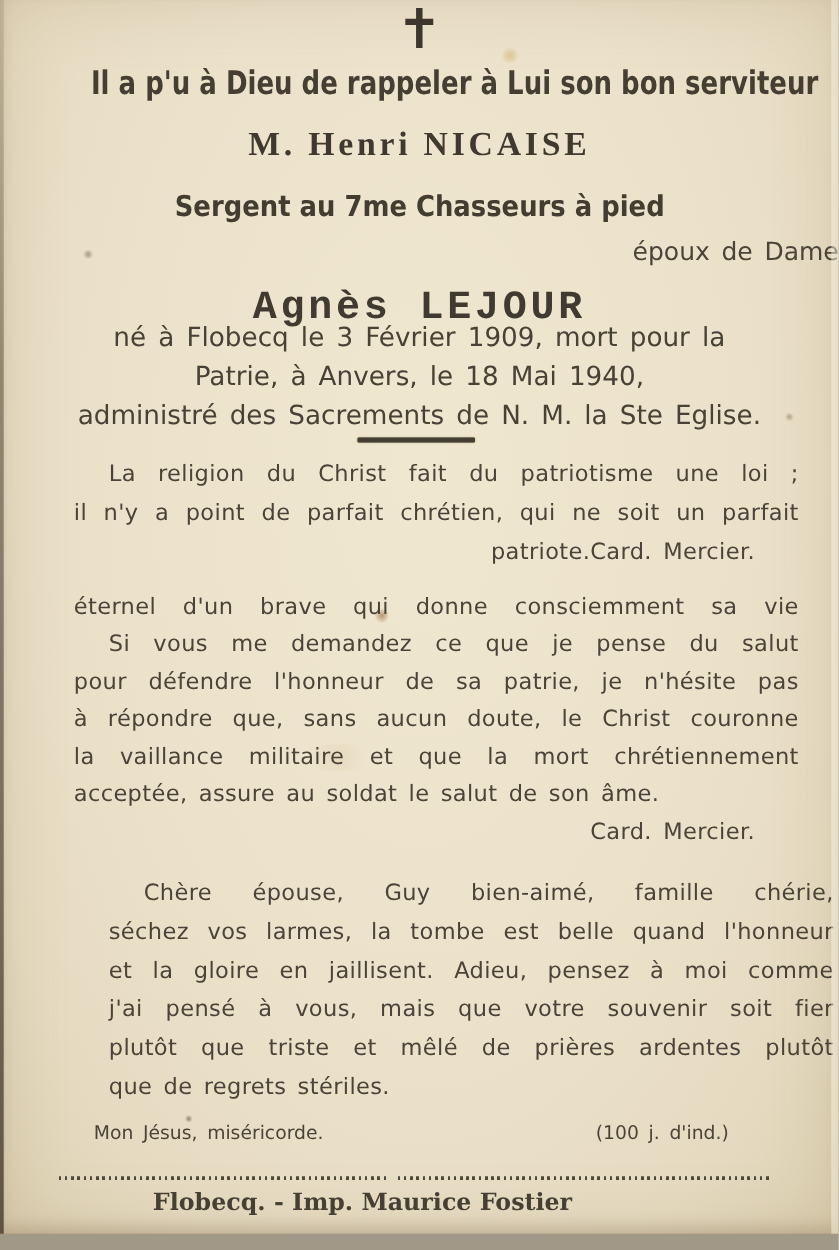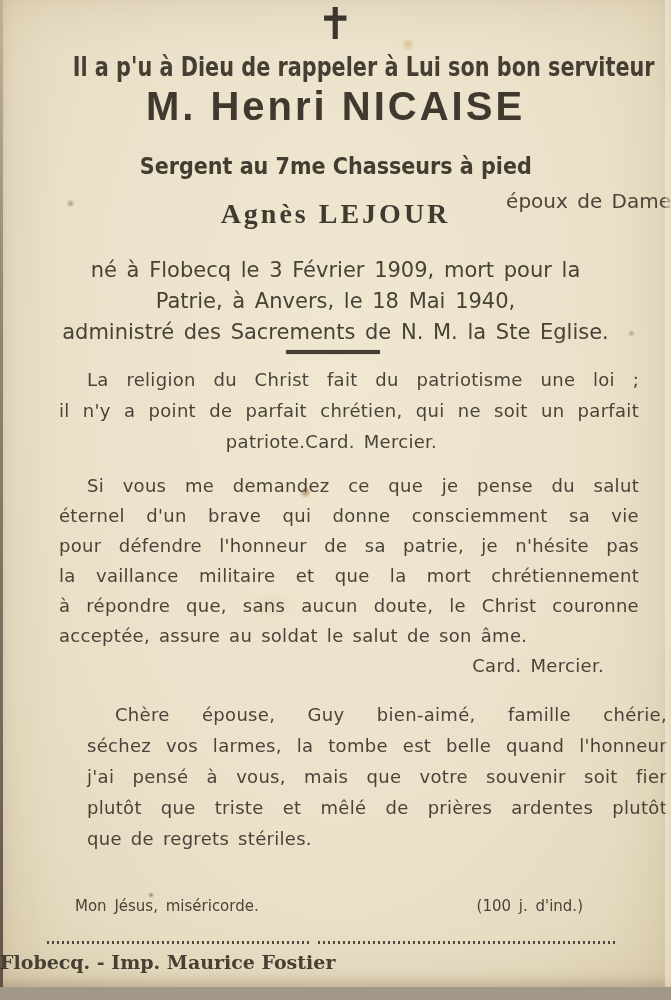--- a/index.html
+++ b/index.html
@@ -22,50 +22,50 @@
   .s5{left:628px;top:330px;width:7px;height:7px;background:radial-gradient(circle,rgba(120,90,55,0.45),rgba(120,90,55,0) 75%);}
   .s6{left:240px;top:595px;width:60px;height:22px;border-radius:50%;background:radial-gradient(circle,rgba(180,150,90,0.12),rgba(180,150,90,0) 70%);}
 
   .sec{position:absolute;left:0;width:671px;text-align:center;color:#443d33;}
   .nowrap{white-space:nowrap;}
   .cond{display:inline-block;transform:scaleX(0.8);transform-origin:50% 50%;}
   .cond2{display:inline-block;transform:scaleX(0.9);transform-origin:50% 50%;}
 
   #cross{top:0px;font-size:44px;color:#3c362c;line-height:48px;}
   #intro{top:52px;font-weight:700;font-size:26px;color:#453e33;}
-  #name{top:84px;font-family:Liberation Sans, sans-serif;font-weight:700;font-size:40px;letter-spacing:3px;color:#3f3930;}
+  #name{top:100px;font-family:Liberation Serif, serif;font-weight:700;font-size:27px;letter-spacing:3px;color:#3f3930;}
   #rank{top:153px;font-weight:700;font-size:23px;color:#433c31;}
   #epoux{top:189px;font-size:20px;color:#4b4439;word-spacing:3px;text-align:right;}
-  #agnes{top:198px;font-family:Liberation Serif, serif;font-weight:700;font-size:28px;letter-spacing:3px;color:#403a30;}
+  #agnes{top:227px;font-family:Liberation Mono, monospace;font-weight:700;font-size:32px;letter-spacing:3px;color:#403a30;}
   #vitals{top:255px;font-size:21px;line-height:31px;color:#484136;word-spacing:3px;}
 
   #divider{position:absolute;left:286px;top:350px;width:94px;height:4px;background:#453e33;border-radius:1px;box-shadow:0 0 1px rgba(69,62,51,0.7);}
 
   .para{position:absolute;left:59px;width:580px;font-size:18px;color:#4b4339;letter-spacing:0.3px;word-spacing:3px;}
   #para1{top:364px;line-height:31px;}
   #para2{top:471px;line-height:30px;}
   #para3{top:699px;line-height:31px;margin-left:28px;}
   .jl{text-align:justify;text-align-last:justify;}
   .jl-last{text-align:left;text-align-last:left;}
   .indent{text-indent:28px;}
-  .attr-row{display:flex;justify-content:center;}
+  .attr-row{display:flex;justify-content:flex-end;}
   .attr-row .attr{margin-right:35px;}
   .attr-line{text-align:right;padding-right:35px;}
 
   #invocation-row{position:absolute;left:45px;top:897px;width:580px;display:flex;justify-content:space-between;
                   font-size:15px;color:#4b4339;word-spacing:3px;}
   #invocation-row .inv{padding-left:30px;}
   #invocation-row .ind{margin-right:42px;}
 
   #dotted{position:absolute;left:47px;top:941px;width:570px;display:flex;gap:9px;align-items:center;}
   #dotted .seg{height:3px;background:repeating-linear-gradient(90deg,#4e473b 0 2px,rgba(78,71,59,0) 2px 5px);}
   #dotted .seg1{flex:0 0 46%;}
   #dotted .seg2{flex:1;}
 
-  #imprint{position:absolute;left:0;top:951px;width:580px;
+  #imprint{position:absolute;left:0;top:951px;width:580px;text-align:center;
            font-family:"DejaVu Serif",serif;font-weight:700;font-size:19px;color:#463f34;}
 </style>
 </head>
 <body>
 
 <div class="scan">
   <div class="card">
 
     <div class="spot s1"></div>
     <div class="spot s2"></div>
@@ -101,32 +101,33 @@
     <div class="para" id="para1">
       <div class="jl indent">La religion du Christ fait du patriotisme une loi ;</div>
       <div class="jl">il n'y a point de parfait chrétien, qui ne soit un parfait</div>
       <div class="attr-row">
         <span>patriote.</span>
         <span class="attr">Card. Mercier.</span>
       </div>
     </div>
 
     <div class="para" id="para2">
+      <div class="jl">éternel d'un brave qui donne consciemment sa vie</div>
       <div class="jl indent">Si vous me demandez ce que je pense du salut</div>
-      <div class="jl">éternel d'un brave qui donne consciemment sa vie</div>
       <div class="jl">pour défendre l'honneur de sa patrie, je n'hésite pas</div>
+      <div class="jl">à répondre que, sans aucun doute, le Christ couronne</div>
       <div class="jl">la vaillance militaire et que la mort chrétiennement</div>
-      <div class="jl">à répondre que, sans aucun doute, le Christ couronne</div>
       <div class="jl-last">acceptée, assure au soldat le salut de son âme.</div>
       <div class="attr-line">Card. Mercier.</div>
     </div>
 
     <div class="para" id="para3">
       <div class="jl indent">Chère épouse, Guy bien-aimé, famille chérie,</div>
       <div class="jl">séchez vos larmes, la tombe est belle quand l'honneur</div>
+      <div class="jl">et la gloire en jaillisent. Adieu, pensez à moi comme</div>
       <div class="jl">j'ai pensé à vous, mais que votre souvenir soit fier</div>
       <div class="jl">plutôt que triste et mêlé de prières ardentes plutôt</div>
       <div class="jl-last">que de regrets stériles.</div>
     </div>
 
     <div id="invocation-row">
       <span class="inv">Mon Jésus, miséricorde.</span>
       <span class="ind">(100 j. d'ind.)</span>
     </div>
 

